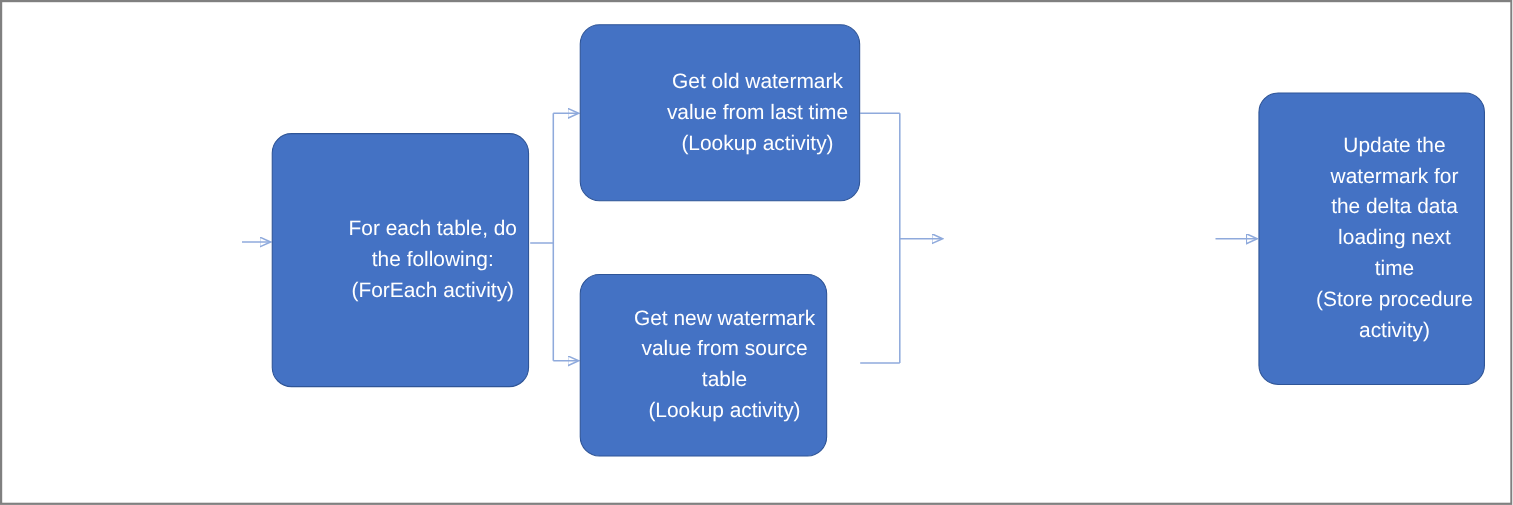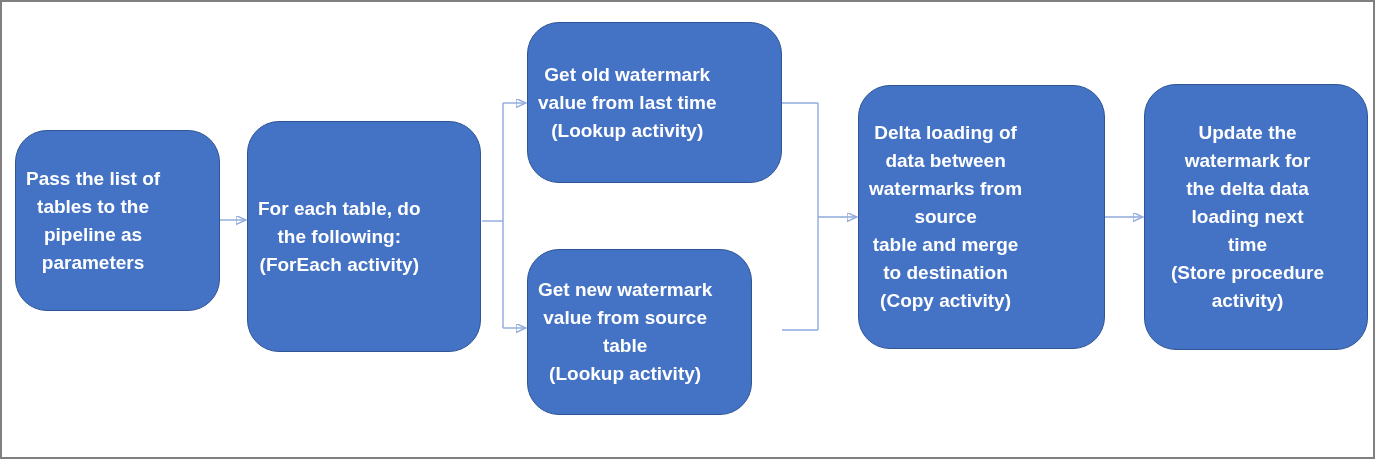--- a/index.html
+++ b/index.html
@@ -25,40 +25,39 @@
   .connector-layer {
     position: absolute;
     left: 0; top: 0;
     width: 1375px; height: 459px;
     pointer-events: none;
   }
   .node {
     position: absolute;
     background: var(--node-fill);
     border: 1px solid var(--node-border);
-    border-radius: 32px;
+    border-radius: 18px;
     display: flex;
     align-items: center;
-    justify-content: flex-start;
+    justify-content: flex-end;
     text-align: center;
-    font-weight: bold;
   }
   .node-label {
     color: var(--node-text);
     font-size: 19px;
     line-height: 28px;
     white-space: pre-line;
     padding: 6px 10px;
   }
   .node-pass    { left: 13px;   top: 128px; width: 205px; height: 181px; }
   .node-foreach { left: 245px;  top: 119px; width: 234px; height: 231px; }
   .node-oldwm   { left: 525px;  top: 20px;  width: 255px; height: 161px; }
   .node-newwm   { left: 525px;  top: 247px; width: 225px; height: 166px; }
   .node-delta   { left: 856px;  top: 83px;  width: 247px; height: 264px; }
-  .node-update  { left: 1142px; top: 82px;  width: 224px; height: 266px; padding-left: 16px; }
+  .node-update  { left: 1142px; top: 82px;  width: 206px; height: 266px; padding-left: 16px; }
   .connector-layer path {
     stroke: var(--connector-line);
     stroke-width: 1.4;
     fill: none;
   }
   .arrow-head { fill: var(--connector-arrow); }
 </style>
 </head>
 <body>
 
@@ -79,55 +78,40 @@
     <path d="M501,326 H523" marker-end="url(#arrow)"></path>
 
     <path d="M780,101 H816"></path>
     <path d="M780,328 H816"></path>
     <path d="M816,101 V328"></path>
     <path d="M816,215 H854" marker-end="url(#arrow)"></path>
 
     <path d="M1103,215 H1140" marker-end="url(#arrow)"></path>
   </svg>
 
-  <div class="node node-pass">
-    <div class="node-label">Pass the list of
-tables to the
-pipeline as
-parameters</div>
-  </div>
 
   <div class="node node-foreach">
     <div class="node-label">For each table, do
 the following:
 (ForEach activity)</div>
   </div>
 
   <div class="node node-oldwm">
     <div class="node-label">Get old watermark
 value from last time
 (Lookup activity)</div>
   </div>
 
   <div class="node node-newwm">
     <div class="node-label">Get new watermark
 value from source
 table
 (Lookup activity)</div>
   </div>
 
-  <div class="node node-delta">
-    <div class="node-label">Delta loading of
-data between
-watermarks from
-source
-table and merge
-to destination
-(Copy activity)</div>
-  </div>
 
   <div class="node node-update">
     <div class="node-label">Update the
 watermark for
 the delta data
 loading next
 time
 (Store procedure
 activity)</div>
   </div>

